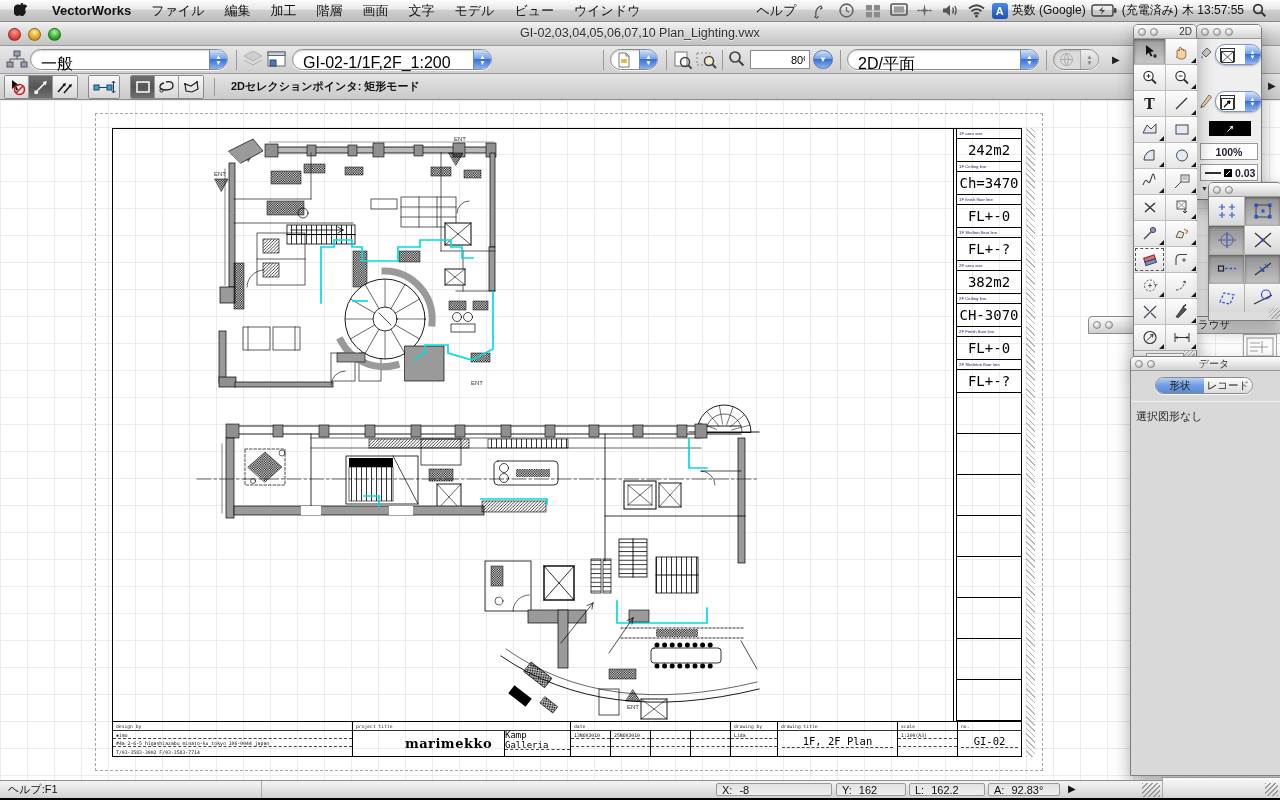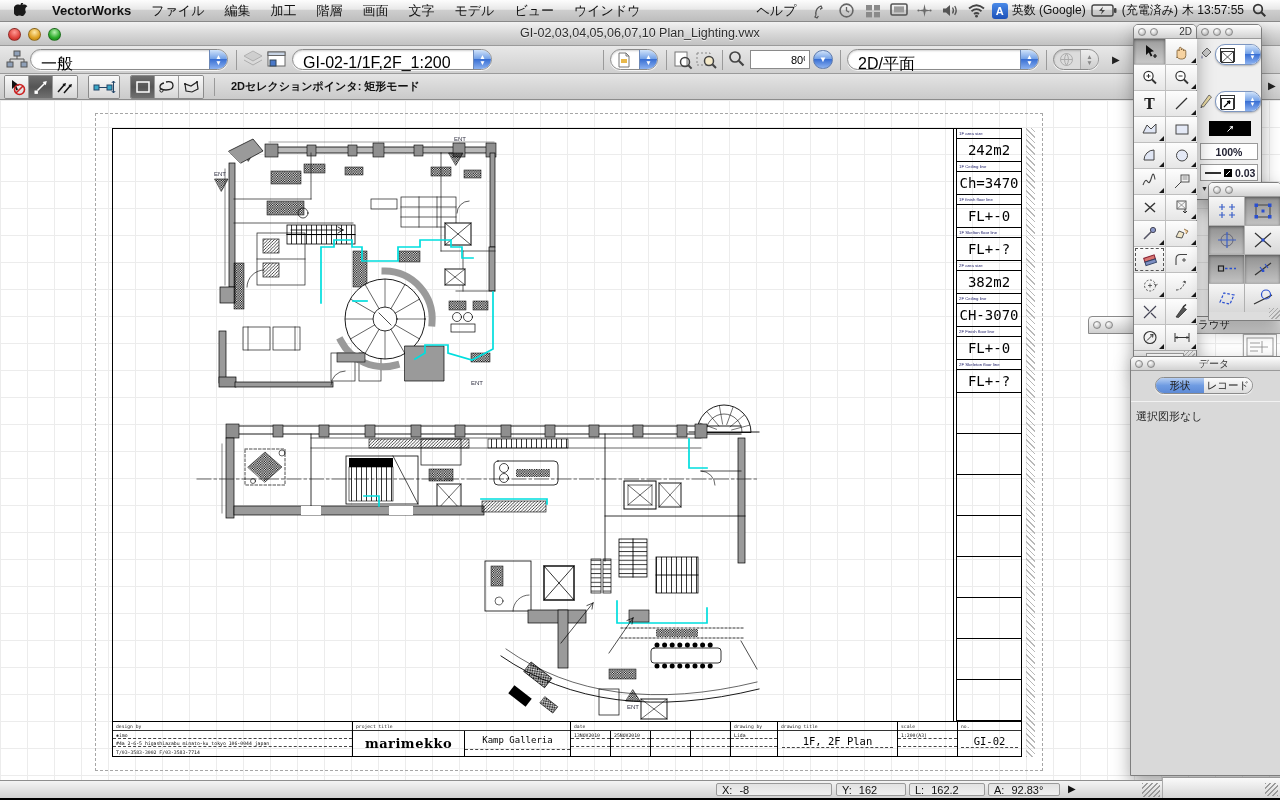--- a/index.html
+++ b/index.html
@@ -751,21 +751,21 @@
               <span>#4a 2-6-5 higashiazabu minato-ku tokyo 106-0044 japan</span>
             </div>
           <div class="trow" style="height:8px;border-bottom:none">
               <span>T/03-3583-3002    F/03-3583-7714</span>
             </div>
         </div>
         <div class="tbc" style="width:218px">
           <div class="tlab">
               <span>project title</span>
             </div>
-          <div style="display:flex;height:25px;">
+          <div style="display:flex;height:25px;padding-left:40px;">
             <div style="width:112px;border-right:1px solid #000;display:flex;align-items:center;justify-content:center;">
               <span style="font-family:'DejaVu Serif',serif;font-weight:bold;font-size:13px;letter-spacing:.5px;">marimekko</span>
             </div>
             <div style="flex:1;display:flex;align-items:center;justify-content:center;font-size:9px;border-bottom:1px dashed #444;margin-bottom:6px;">Kamp Galleria</div>
           </div>
         </div>
         <div class="tbc" style="width:160px">
           <div class="tlab">
               <span>date</span>
             </div>
@@ -1148,20 +1148,23 @@
     </div>
     <div id="dtabs">
       <div class="dtab on">形状</div>
       <div class="dtab">レコード</div>
     </div>
     <div id="dhr"></div>
     <div id="dempty">選択図形なし</div>
   </div>
 
   <div class="abs" id="statusbar">
+    <div id="helpcell">
+        <span>ヘルプ:F1</span>
+      </div>
     <div class="sfield" style="left:716px;width:116px">
       <span>X:</span>
         <span>-8</span>
     </div>
     <div class="sfield" style="left:836px;width:70px">
       <span>Y:</span>
         <span>162</span>
     </div>
     <div class="sfield" style="left:909px;width:76px">
       <span>L:</span>

